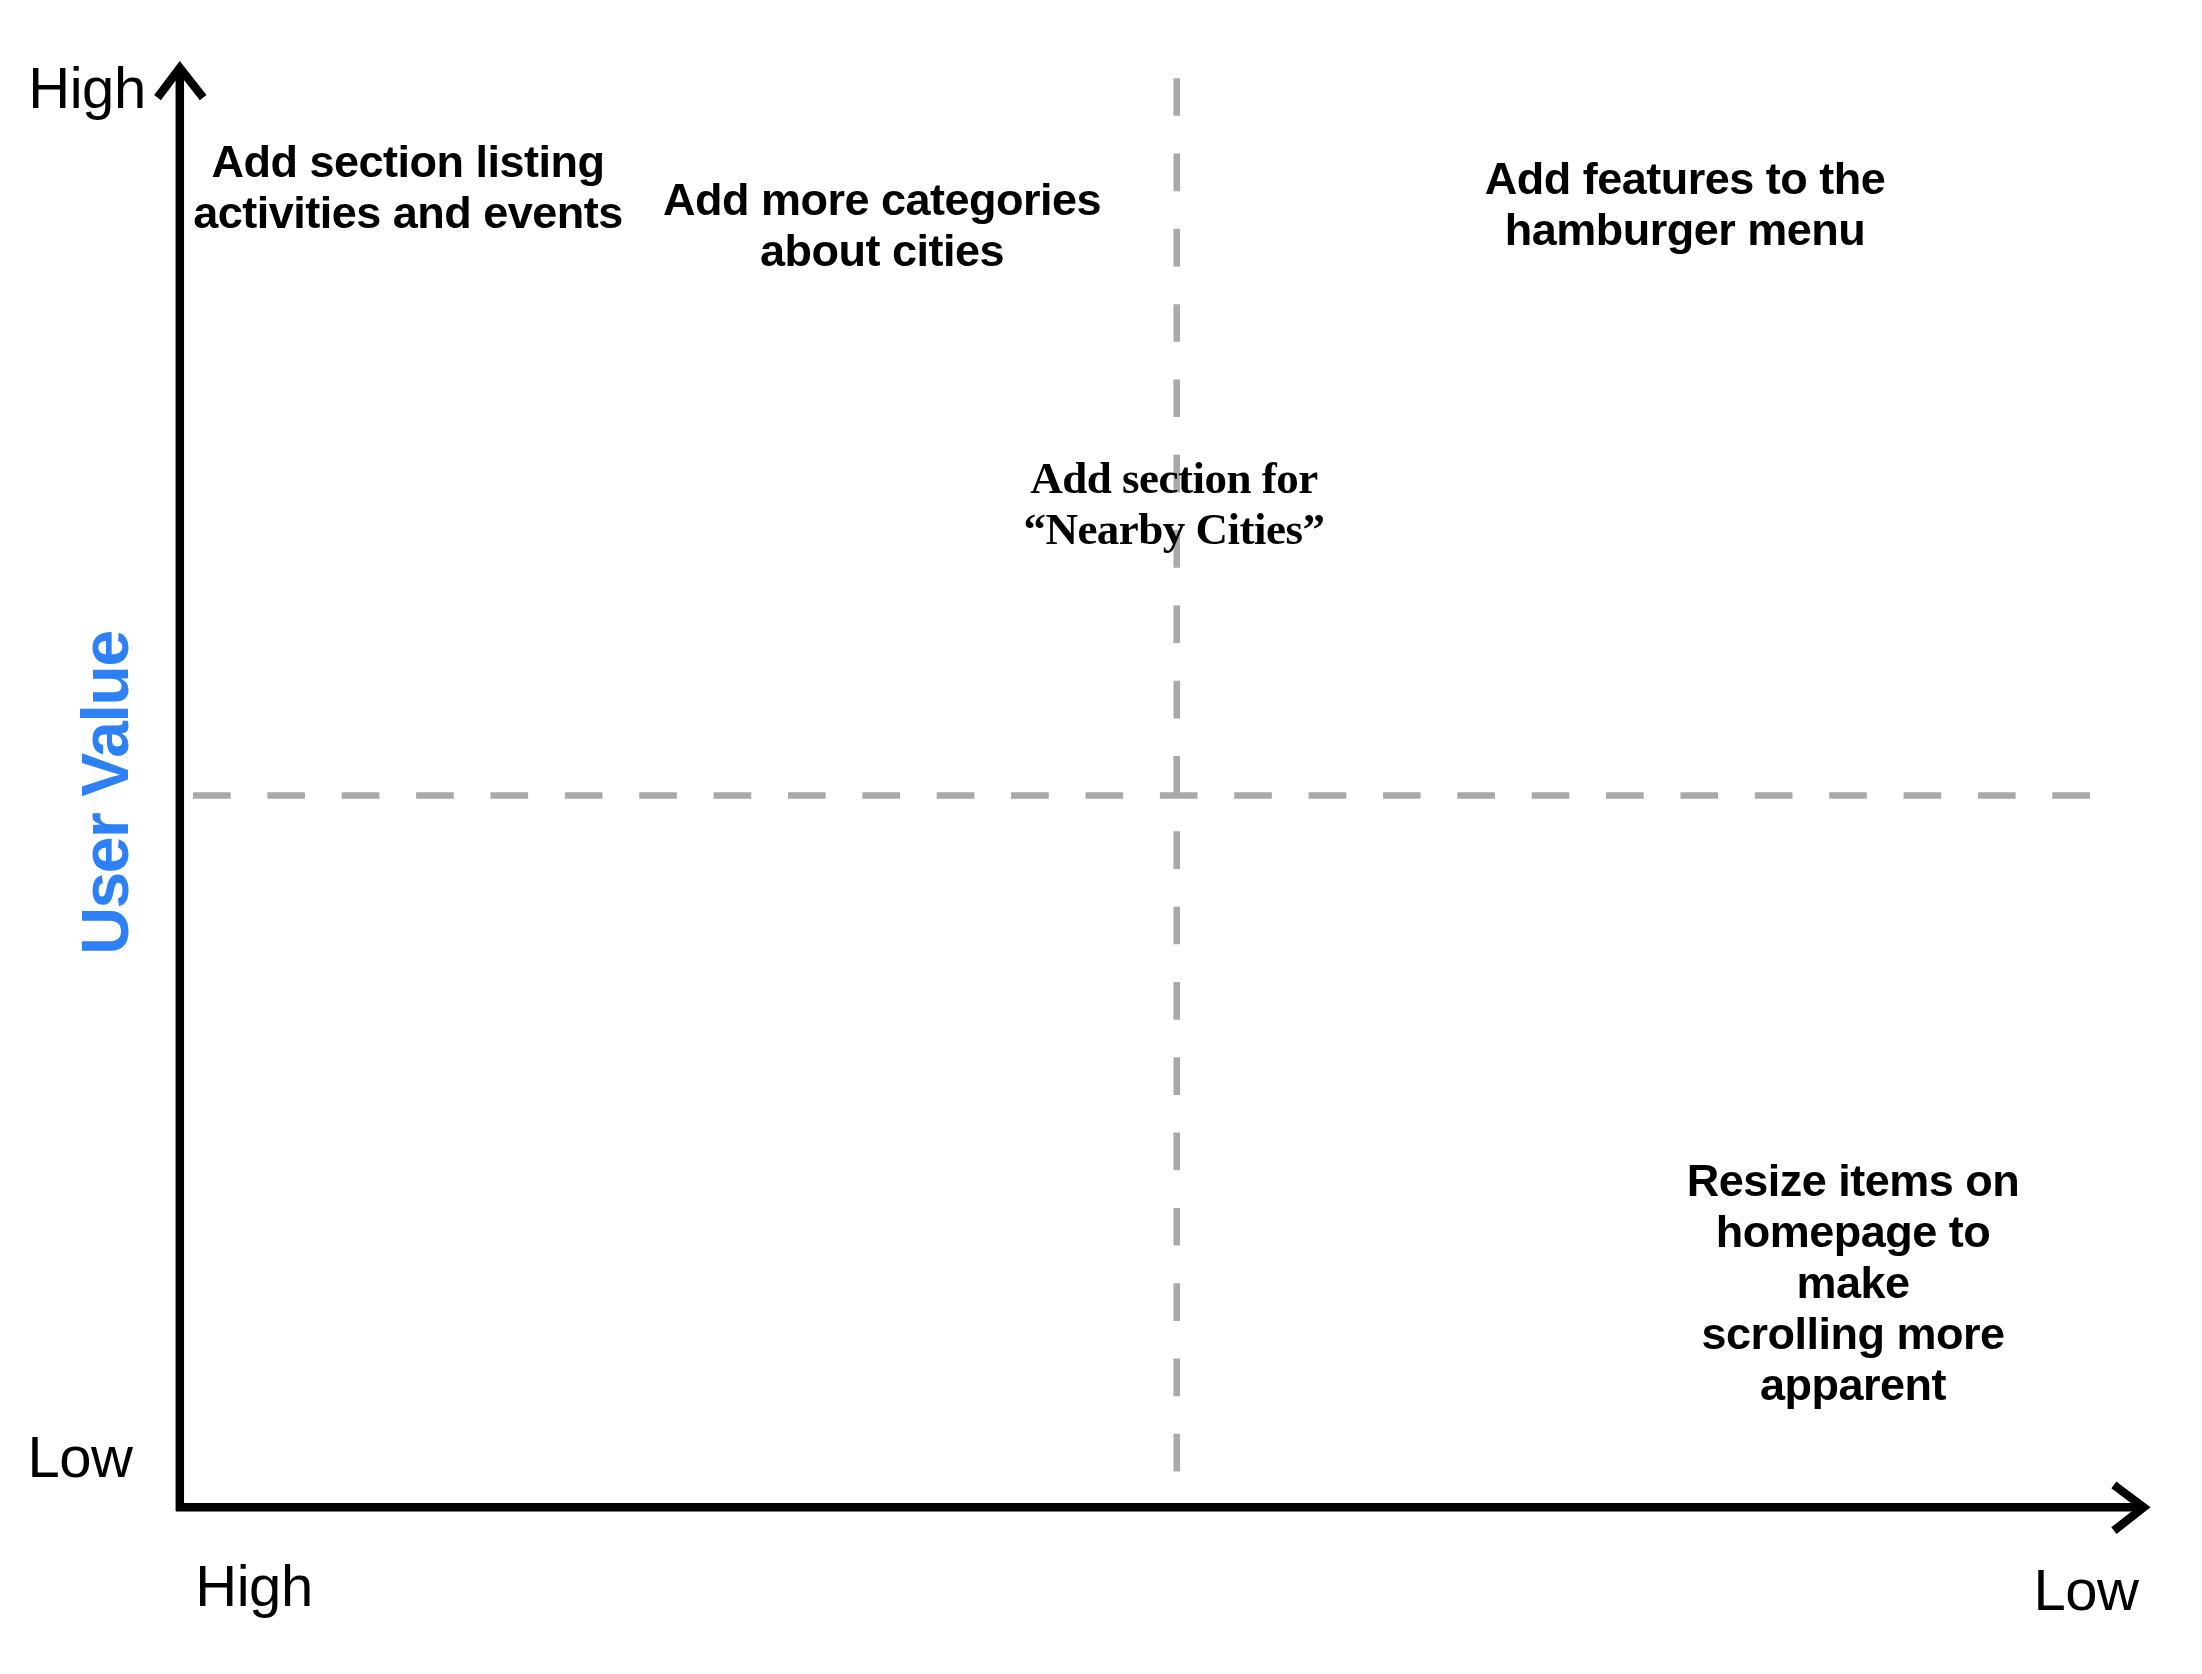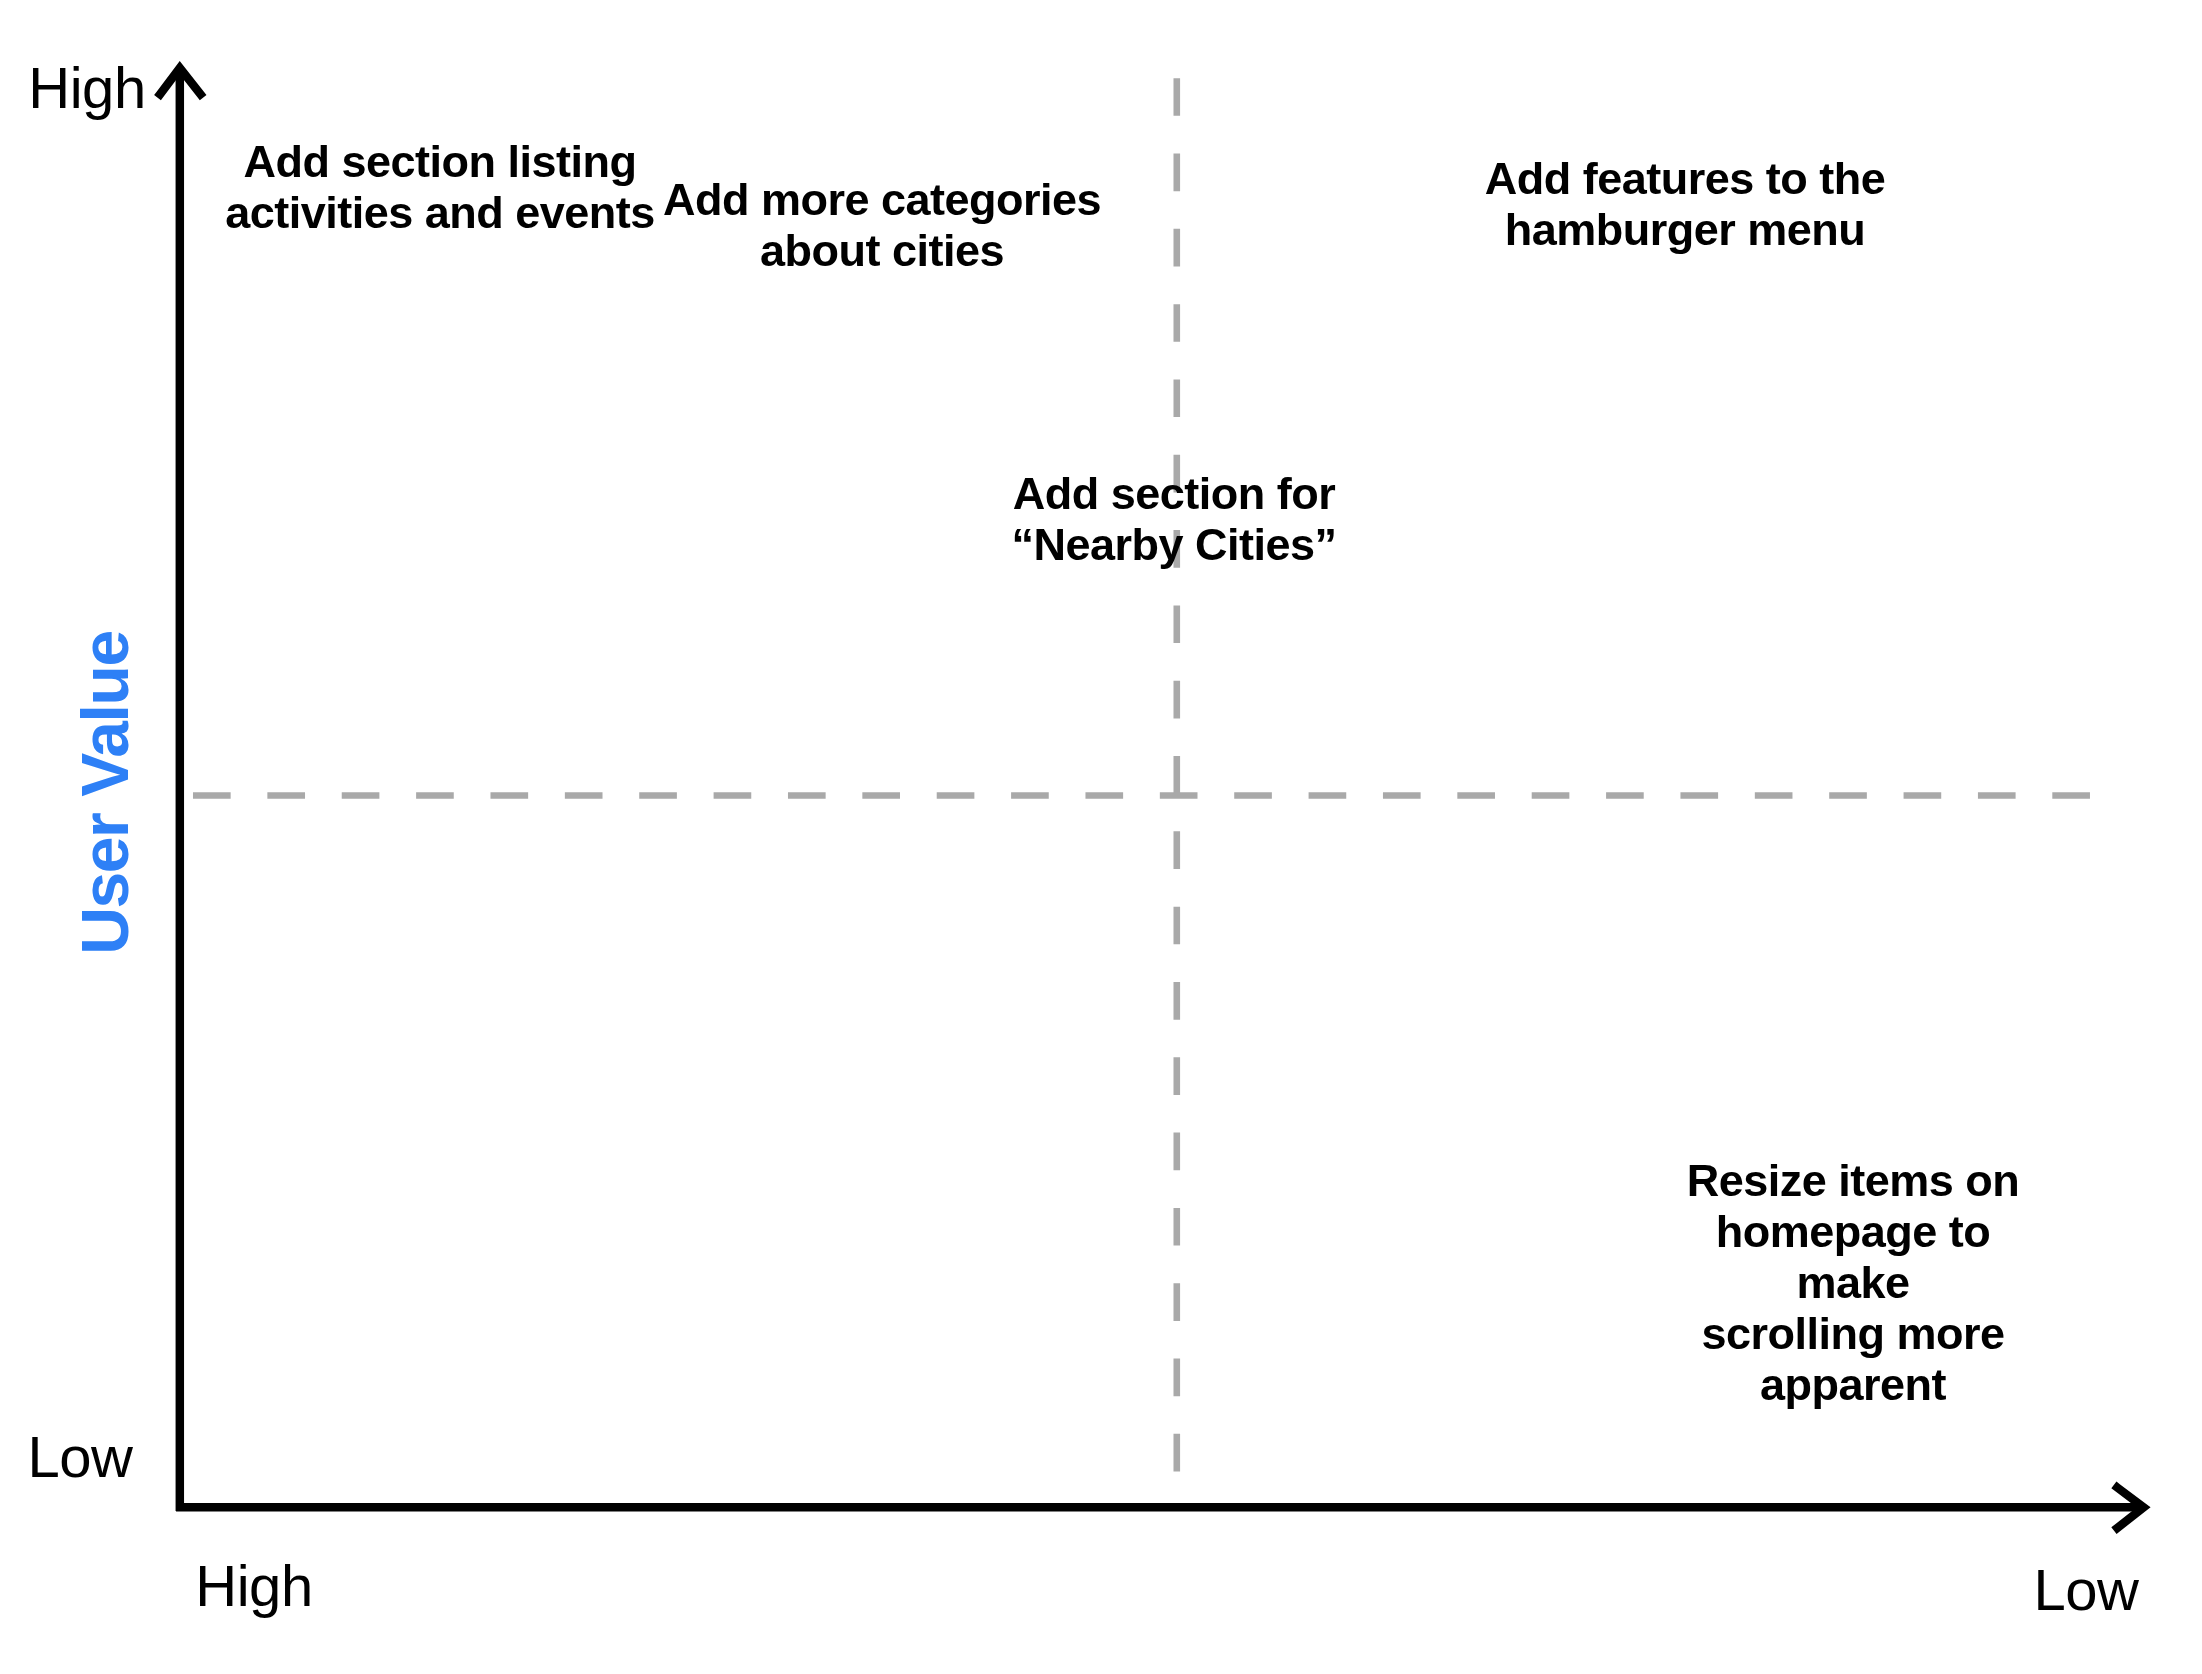--- a/index.html
+++ b/index.html
@@ -20,25 +20,25 @@
     position:absolute;
     font-size:45px;
     font-weight:700;
     line-height:51px;
     letter-spacing:-0.5px;
     color:var(--text-black);
     text-align:center;
     white-space:pre-line;
     transform:translateX(-50%);
   }
-  .note-a{left:408px;top:136px;margin-left:32px;}
+  .note-a{left:408px;top:136px;}
   .note-b{left:882px;top:174px;}
   .note-c{left:373px;top:325px;}
   .note-d{left:1685px;top:153px;}
-  .note-e{left:1174px;top:468px;}
+  .note-e{left:1174px;top:453px;font-family:Liberation Serif, serif;}
   .note-f{left:1853px;top:1155px;}
 
   
   .axis-end{
     position:absolute;
     font-size:58px;
     font-weight:400;
     letter-spacing:-0.5px;
     color:var(--text-black);
     white-space:nowrap;

